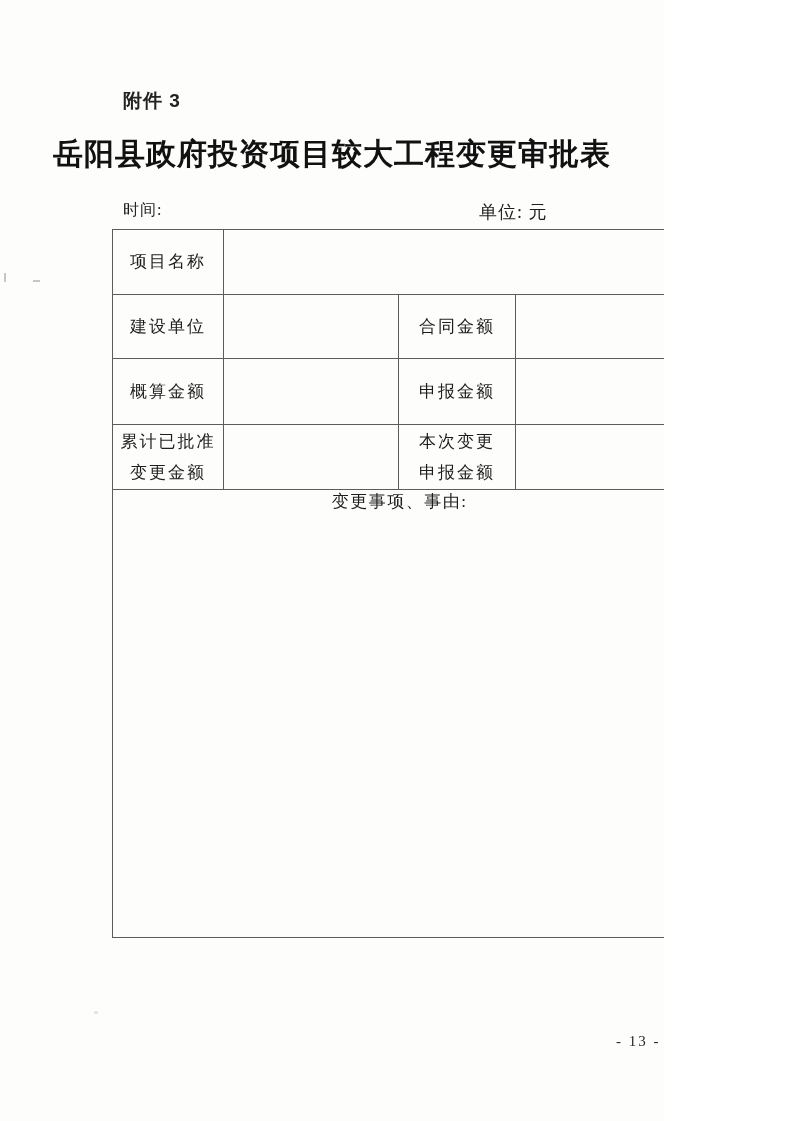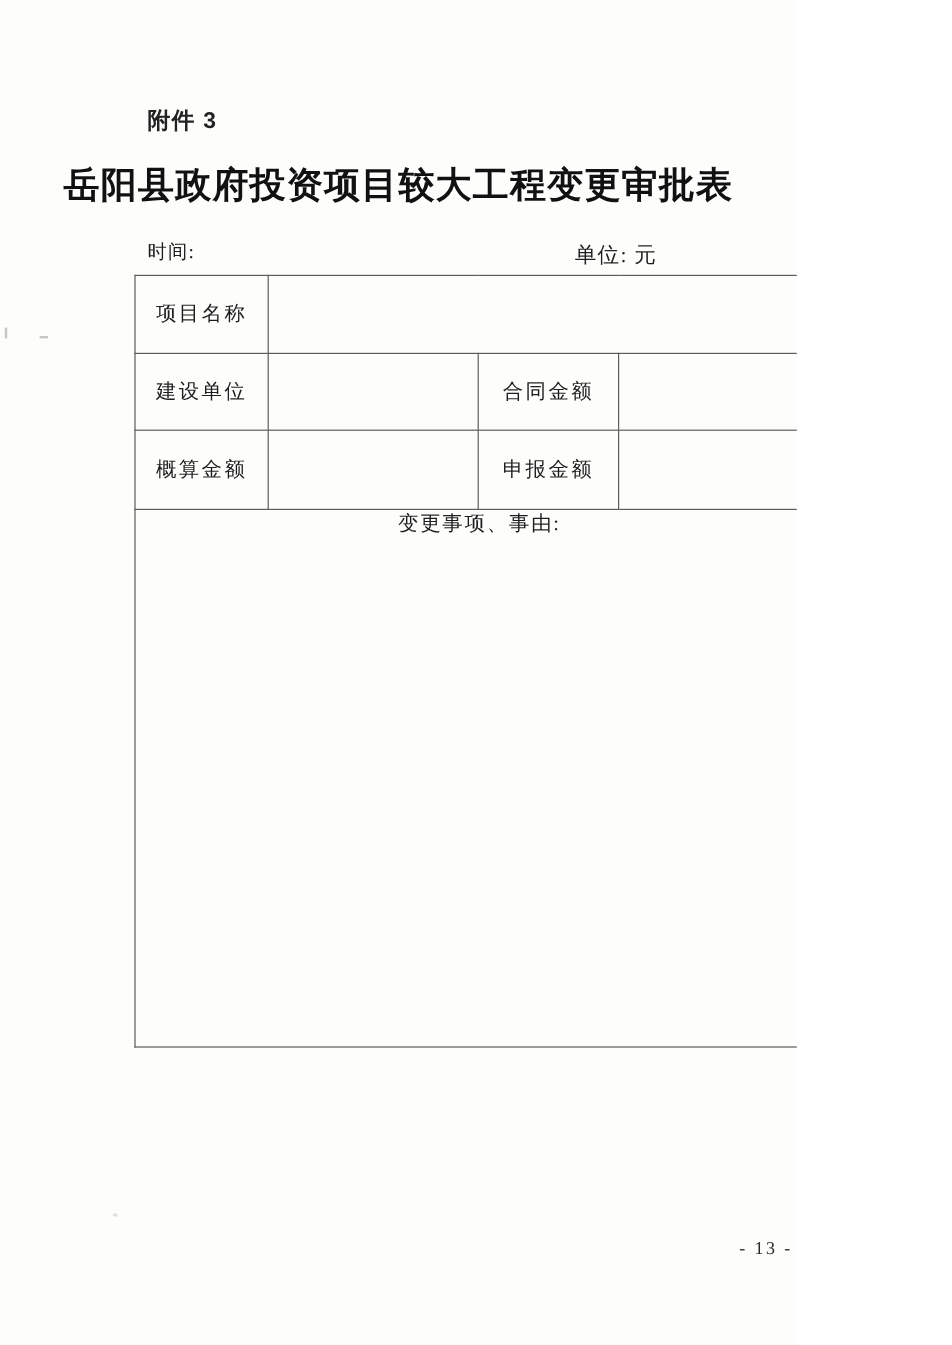--- a/index.html
+++ b/index.html
@@ -135,20 +135,28 @@
         <td class="value-cell"></td>
         <td class="label-cell">合同金额</td>
         <td class="value-cell"></td>
       </tr>
       <tr style="height:66px">
         <td class="label-cell">概算金额</td>
         <td class="value-cell"></td>
         <td class="label-cell">申报金额</td>
         <td class="value-cell"></td>
       </tr>
+      <tr style="height:65px">
+        <td class="label-cell">累计已批准
+变更金额</td>
+        <td class="value-cell"></td>
+        <td class="label-cell">本次变更
+申报金额</td>
+        <td class="value-cell"></td>
+      </tr>
       <tr style="height:448px">
         <td class="change-cell" colspan="4">
           <span>变更事项、事由:</span>
         </td>
       </tr>
     </tbody>
   </table>
 
   <div class="page-number">- 13 -</div>
 

